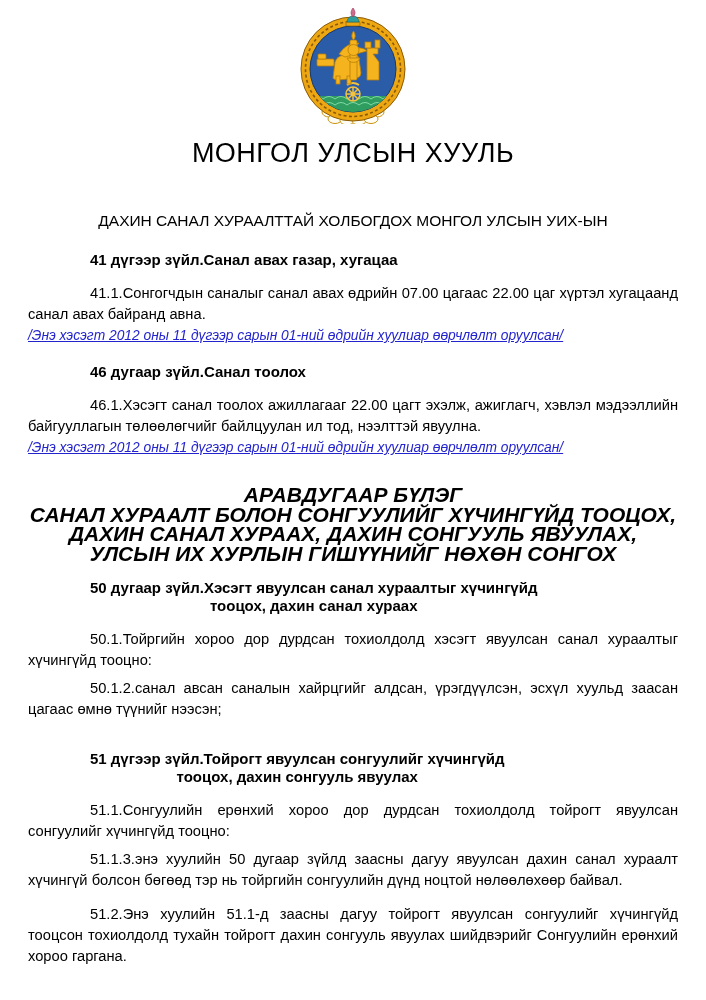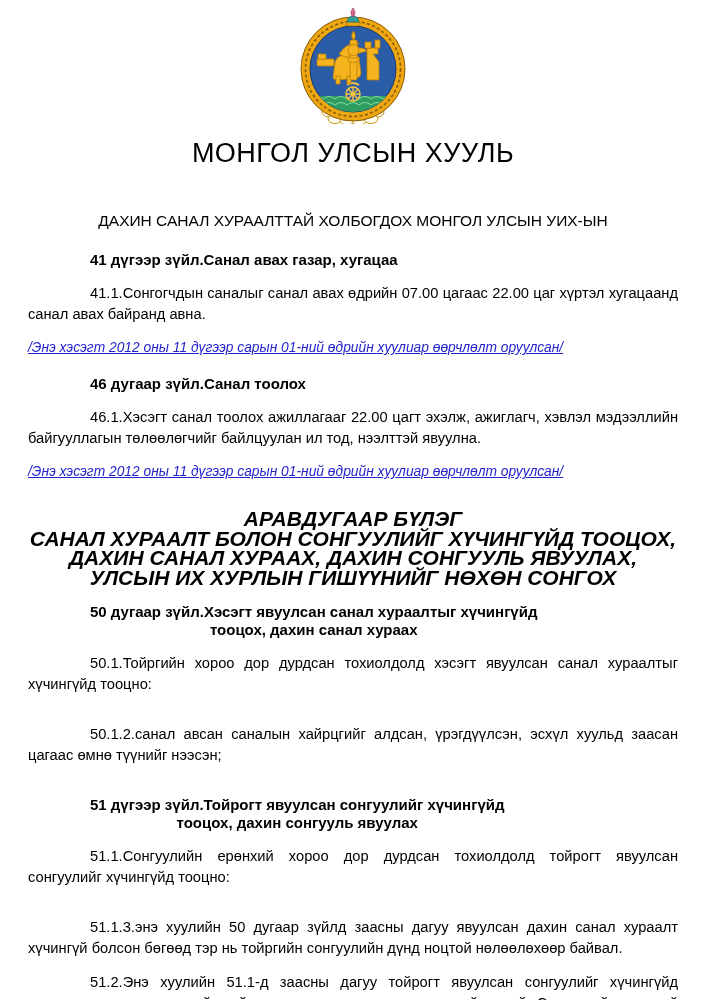--- a/index.html
+++ b/index.html
@@ -5,26 +5,26 @@
   html,body{margin:0;padding:0;background:#ffffff;}
   body{font-family:"Liberation Sans","DejaVu Sans",sans-serif;color:#000;}
   .page{position:relative;width:706px;height:1000px;background:#fff;overflow:hidden;}
   .content{width:650px;margin:0 auto;}
   .emblem-wrap{text-align:center;padding-top:6px;line-height:0;}
   .law-title{text-align:center;font-weight:normal;font-size:27px;letter-spacing:.5px;margin:14px 0 0 0;}
   .doc-subtitle{text-align:center;font-weight:normal;font-size:15.5px;line-height:19px;margin-top:42px;}
   .article-heading{font-weight:bold;font-size:15px;line-height:18px;margin:21px 0 0 62px;}
   .article-heading.two-line{width:-moz-fit-content;width:fit-content;text-align:center;}
   .para{text-align:justify;text-indent:62px;font-size:14.7px;line-height:21px;margin:14px 0 0 0;}
-  .amendment{display:block;color:#2424CF;font-style:italic;text-decoration:underline;font-size:13.8px;line-height:17px;margin-top:14px;text-align:left;}
+  .amendment{display:block;color:#2424CF;font-style:italic;text-decoration:underline;font-size:13.8px;line-height:17px;margin-top:2px;text-align:left;}
   .chapter-heading{text-align:center;font-weight:bold;font-size:21px;line-height:19.5px;margin-top:29px;font-style:italic;}
   .mt-19{margin-top:19px;}
   .mt-16{margin-top:16px;}
   .mt-30{margin-top:30px;}
-  .mt-18{margin-top:29px;}
+  .mt-18{margin-top:7px;}
   .mt-13{margin-top:13px;}
 </style>
 </head>
 <body>
 
 <div class="page">
   <div class="content">
 
     <div class="emblem-wrap">
       <svg width="132" height="118" viewBox="0 0 132 118">

